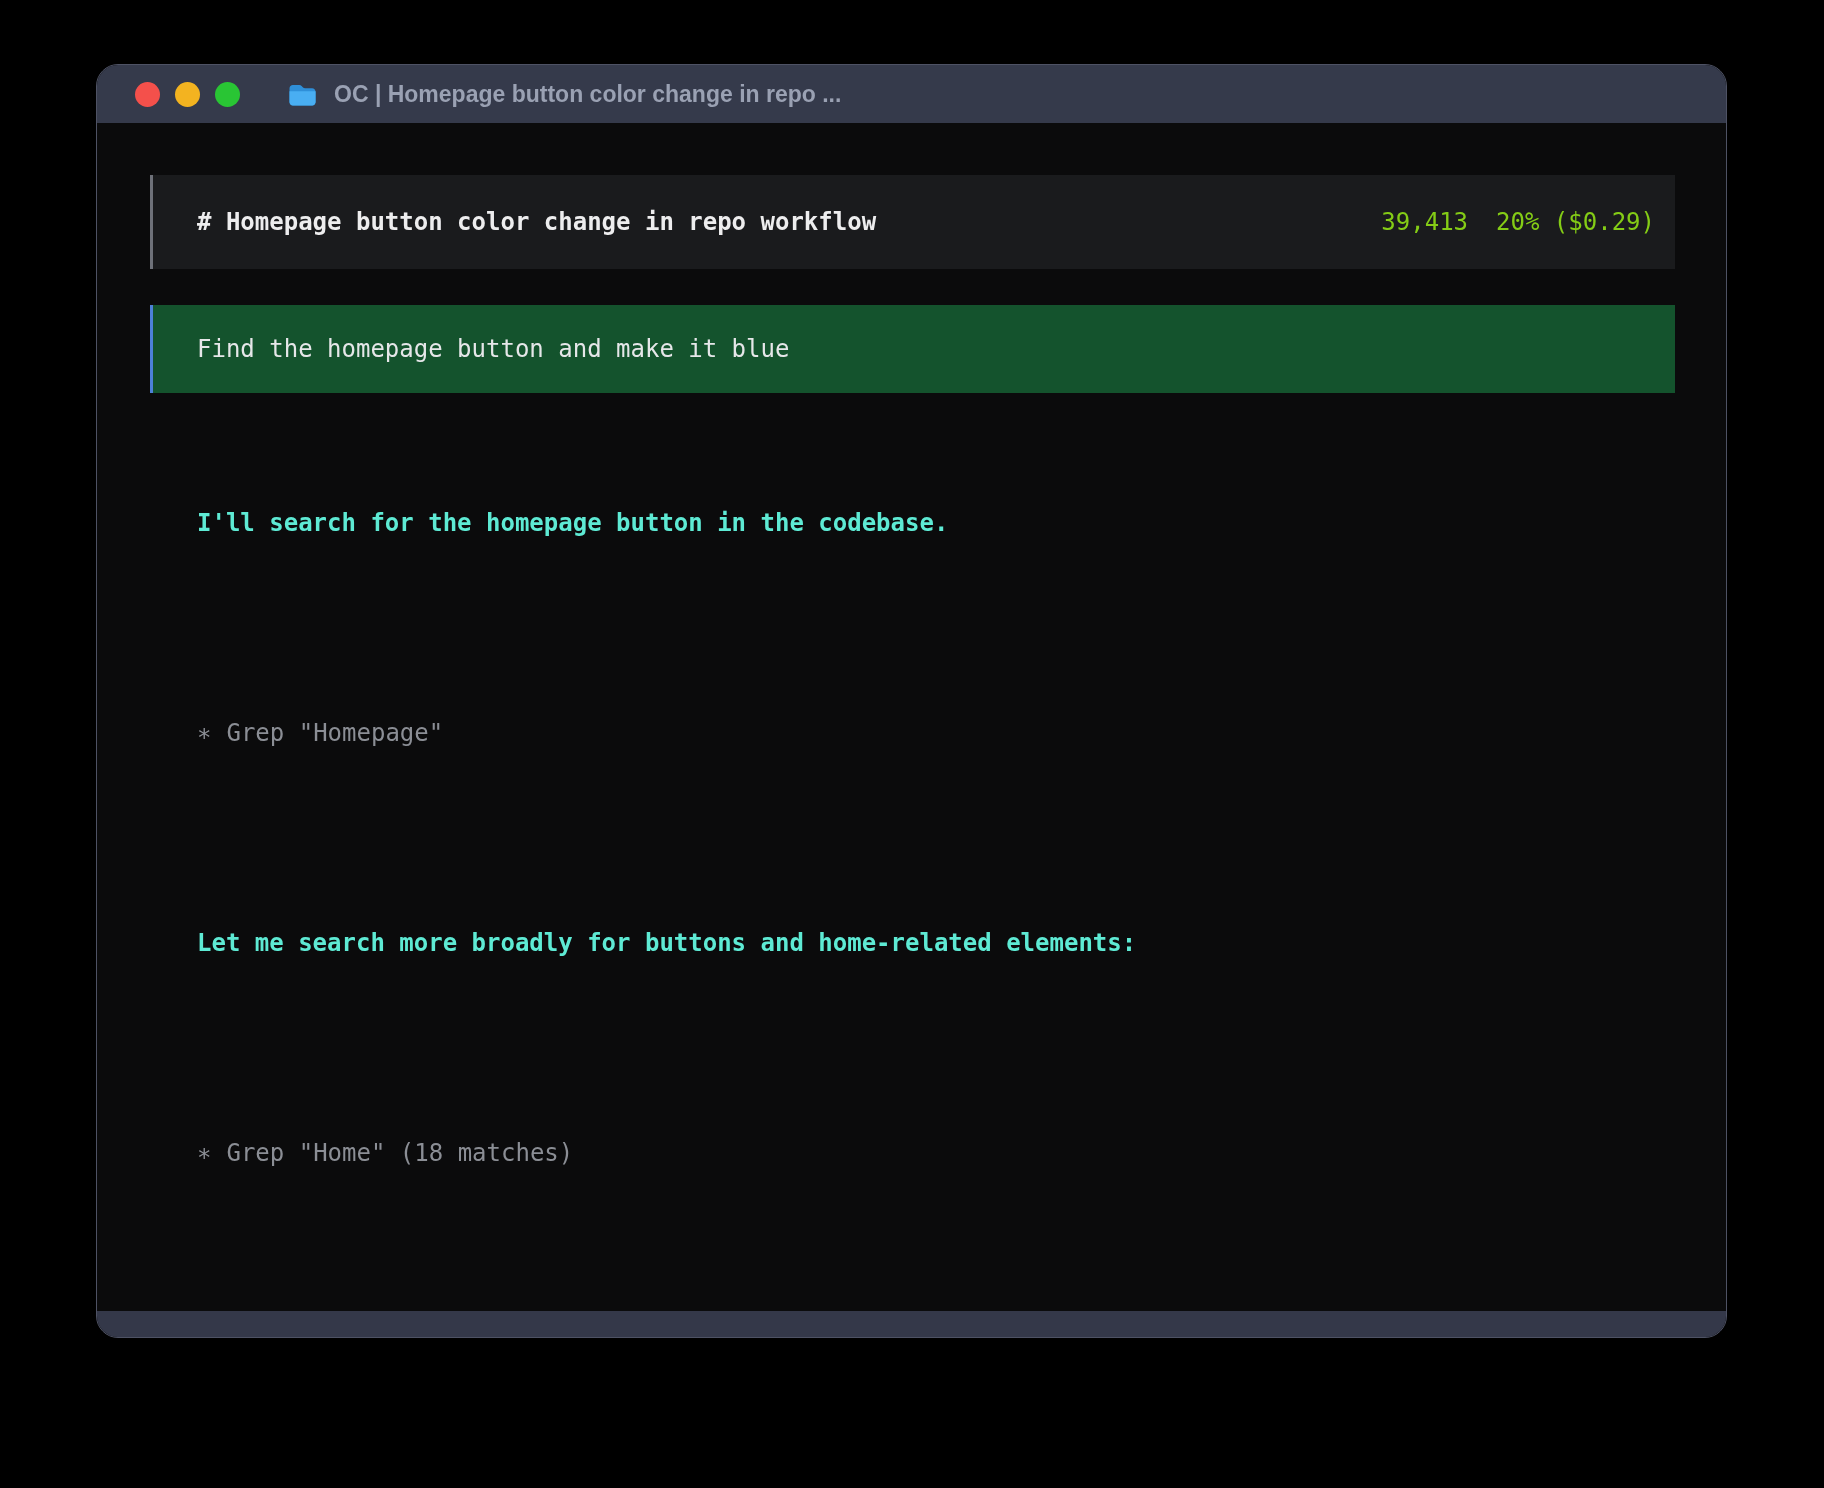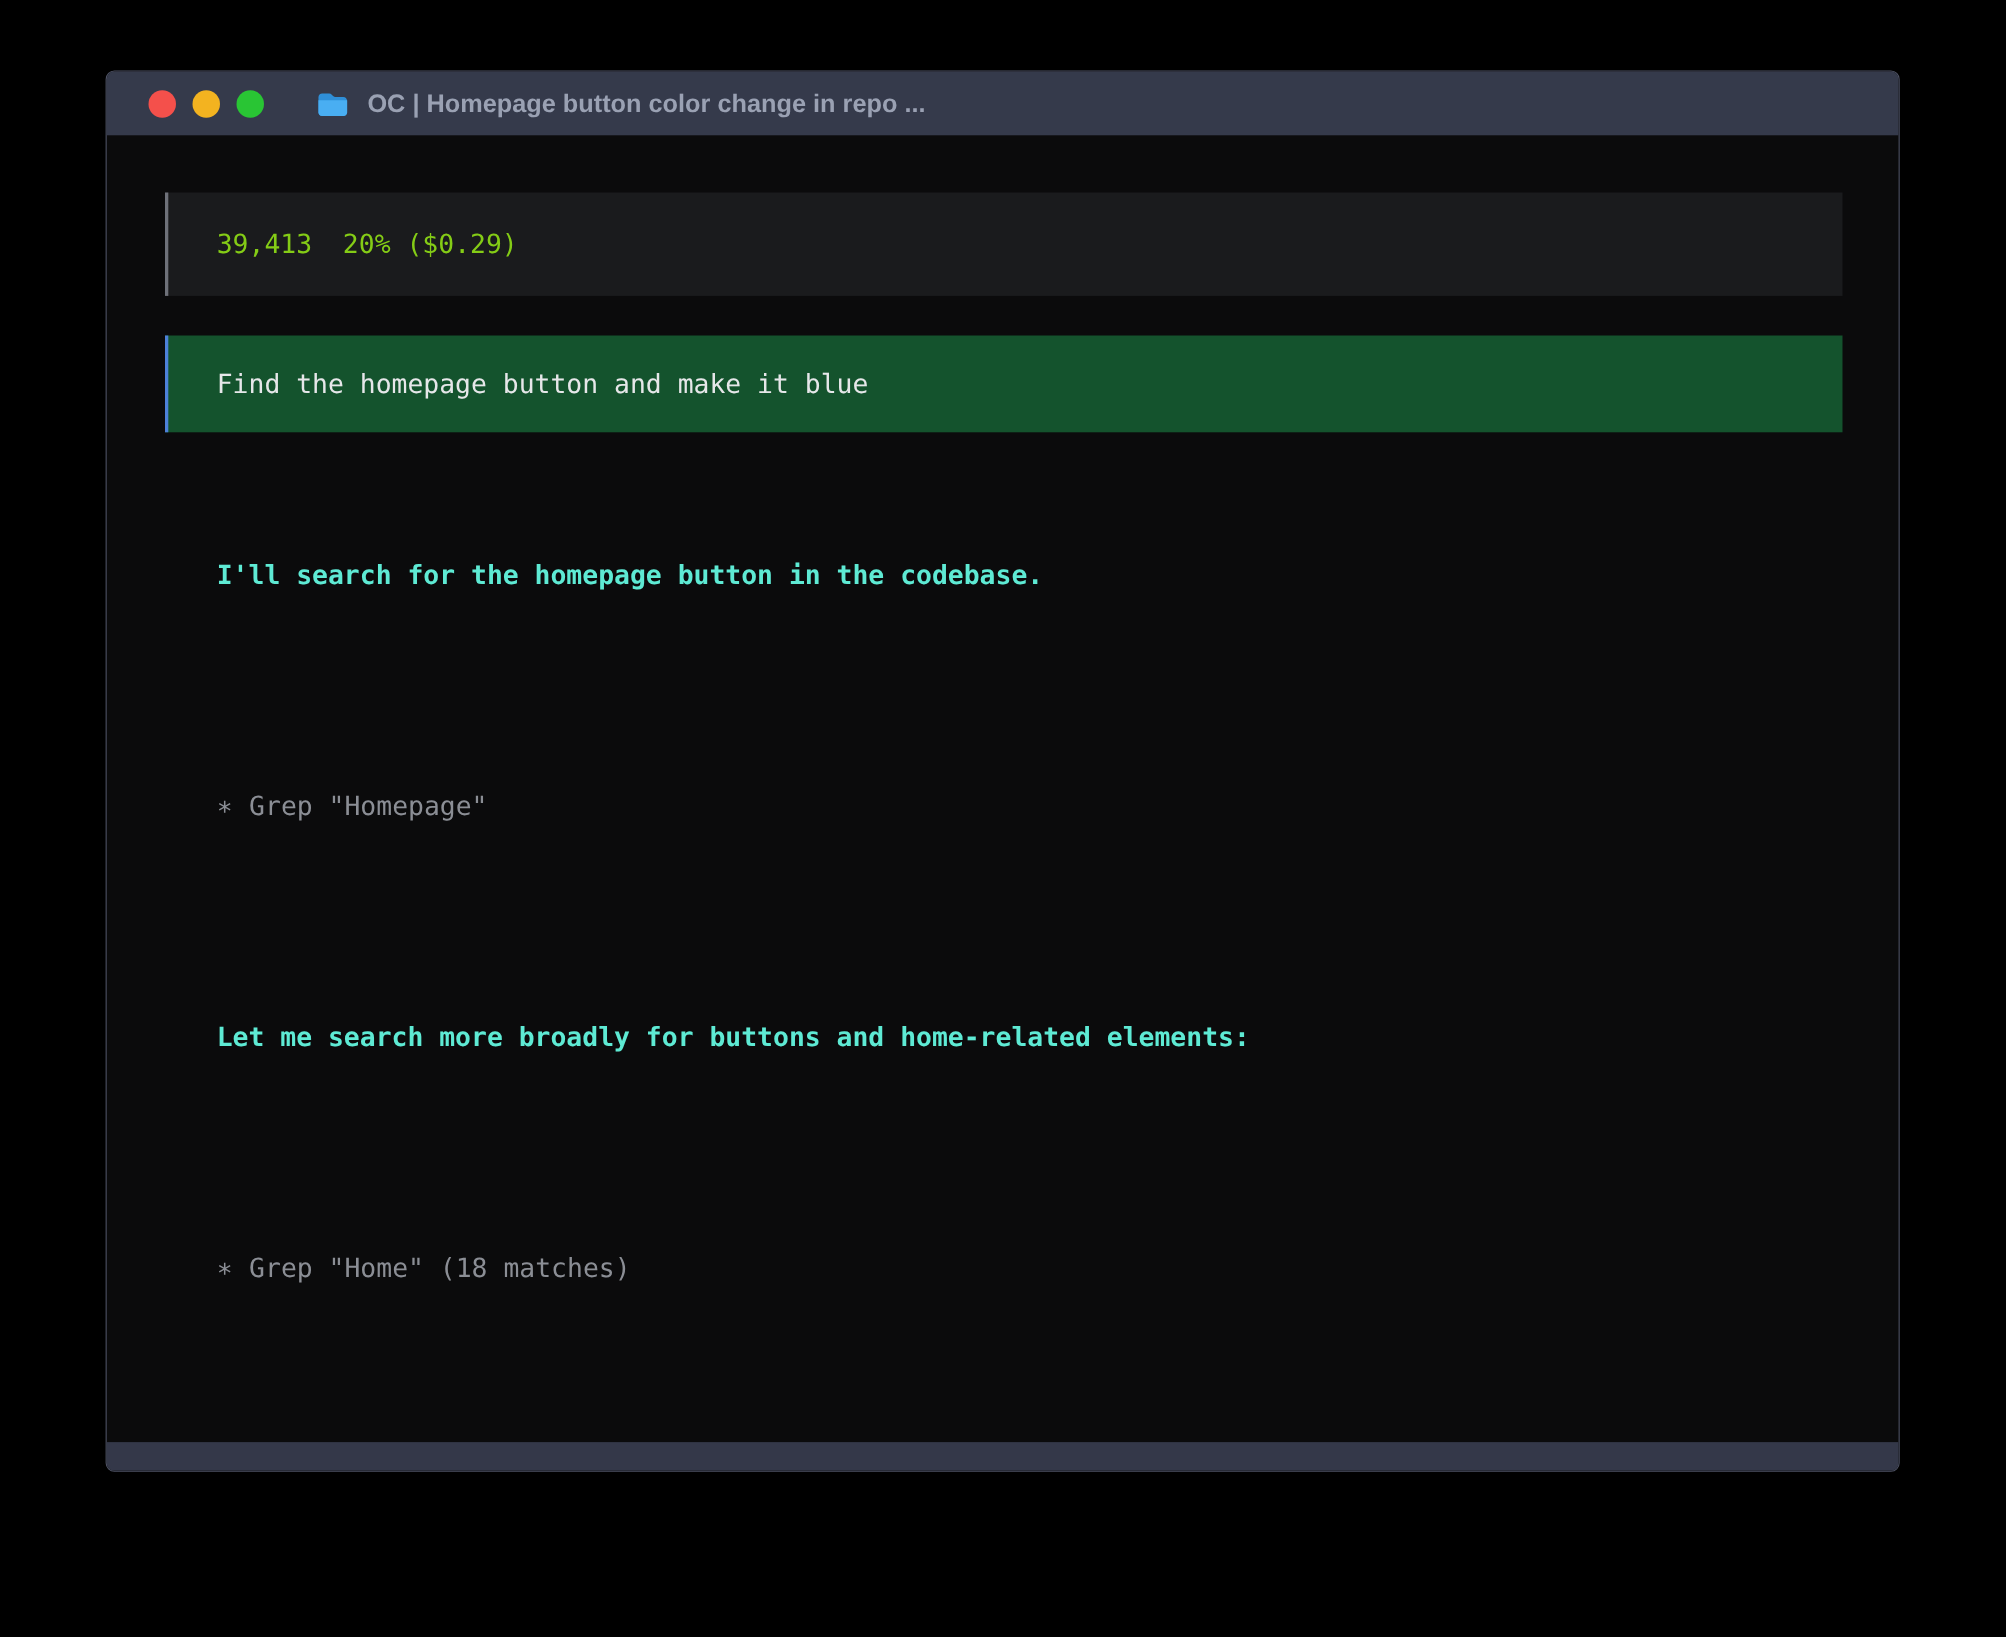--- a/index.html
+++ b/index.html
@@ -1,21 +1,21 @@
 <!DOCTYPE html>
 <html><head>
 <meta charset="utf-8">
 <style>
   * { margin:0; padding:0; box-sizing:border-box; }
   html,body { width:1824px; height:1488px; background:#000; overflow:hidden; }
   body { font-family:"DejaVu Sans Mono", monospace; }
 
   .window {
     position:absolute; left:96px; top:64px; width:1631px; height:1274px;
-    background:#0b0b0c; border-radius:8px; border:1px solid #4e5264;
+    background:#0b0b0c; border-radius:22px; border:1px solid #4e5264;
     display:flex; flex-direction:column; overflow:hidden;
   }
 
   
   .titlebar {
     height:58px; flex:0 0 58px; background:#353a4b;
     display:flex; align-items:center; padding:0 22px;
   }
   .lights { display:flex; gap:15px; margin-left:16px; }
   .light { width:25px; height:25px; border-radius:50%; }
@@ -67,20 +67,21 @@
         <path d="M1.5 5.5c0-1.9 1.5-3.4 3.4-3.4h6.4c.9 0 1.7.35 2.3.97l1.2 1.25c.6.62 1.4.97 2.3.97h7c1.9 0 3.4 1.5 3.4 3.4v10.4c0 1.9-1.5 3.4-3.4 3.4H4.9c-1.9 0-3.4-1.5-3.4-3.4V5.5z" fill="#2f8fd8"></path>
         <path d="M1.5 8.2h26.1v10.9c0 1.9-1.5 3.4-3.4 3.4H4.9c-1.9 0-3.4-1.5-3.4-3.4V8.2z" fill="#49aef2"></path>
       </svg>
     </span>
     <span class="win-title">OC | Homepage button color change in repo ...</span>
   </div>
 
   <div class="content">
 
     <div class="block session-header">
+      <span class="session-title"># Homepage button color change in repo workflow</span>
       <span class="session-stats"><span>39,413</span><span class="ctx">20% ($0.29)</span></span>
     </div>
 
     <div class="block user-msg">
       <span>Find the homepage button and make it blue</span>
     </div>
 
     <div class="messages">
 
       <div class="para">I'll search for the homepage button in the codebase.</div>

